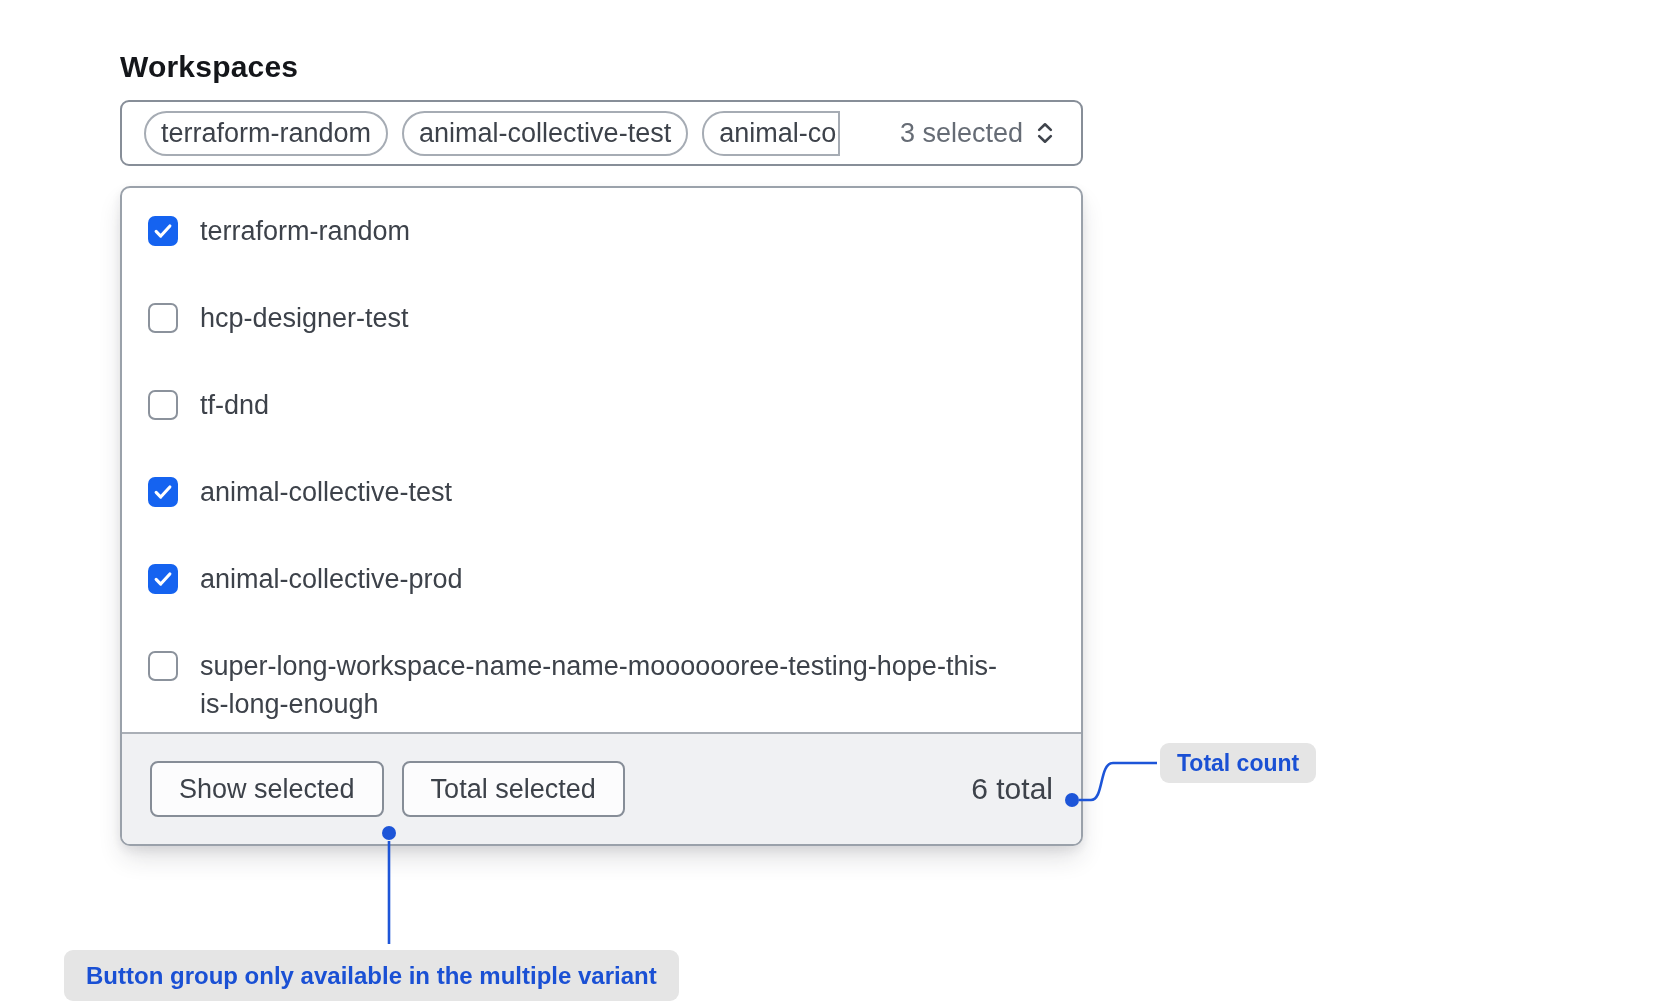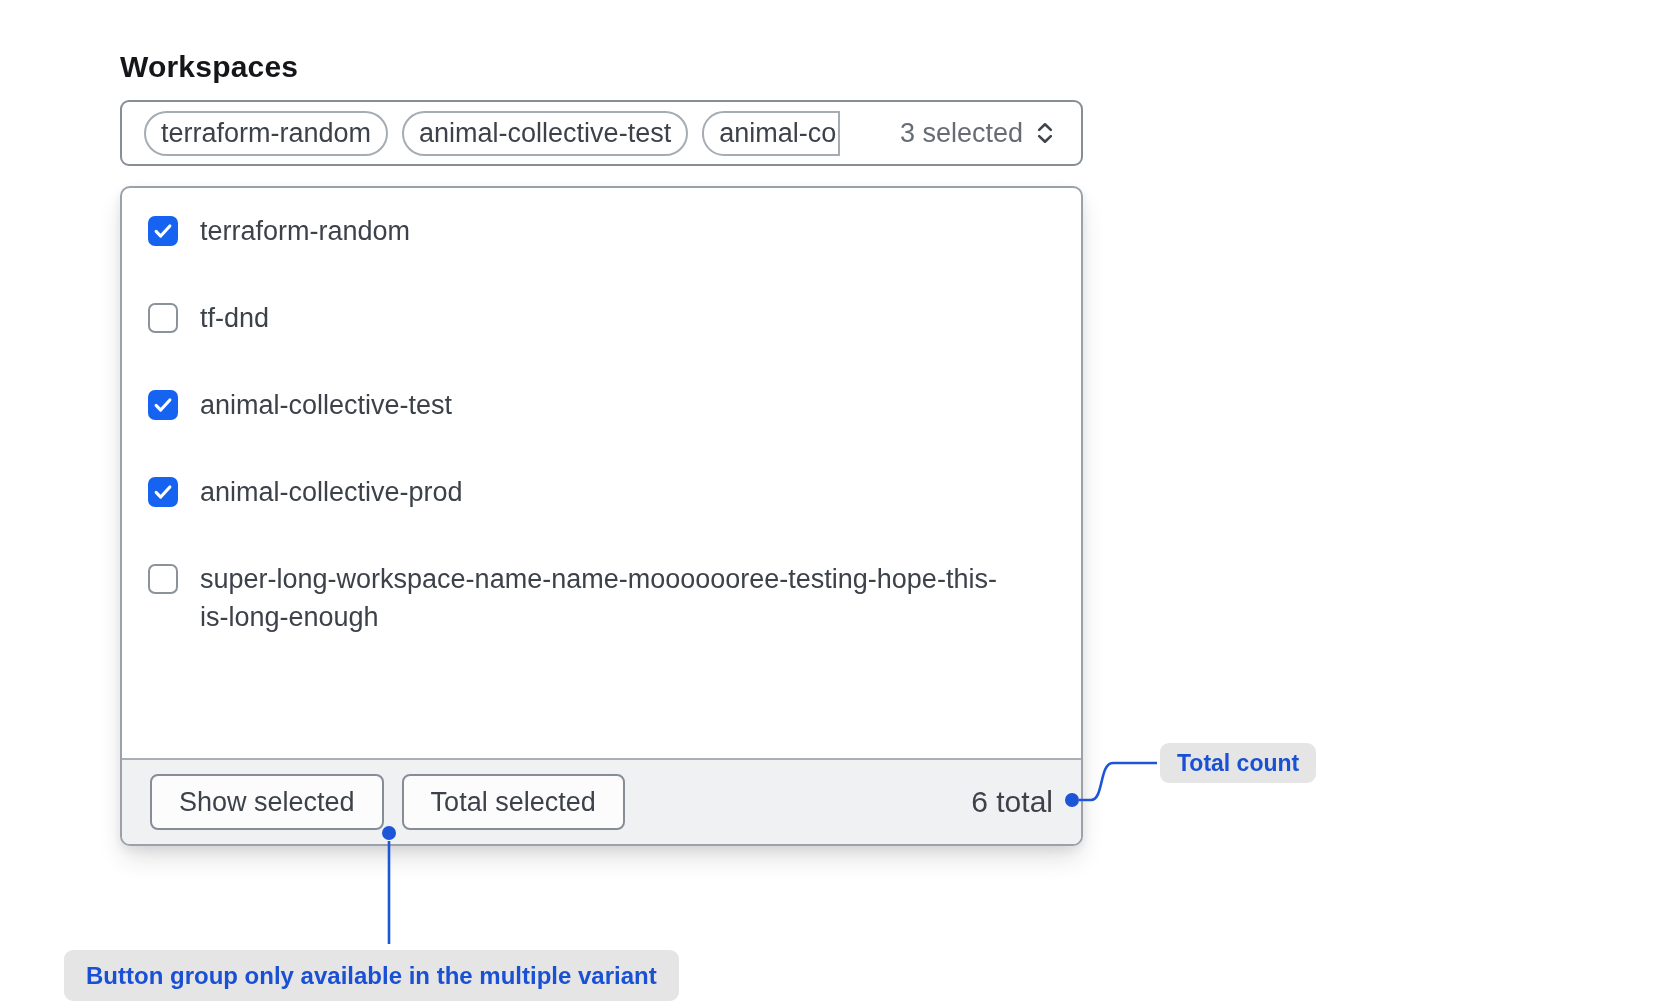--- a/index.html
+++ b/index.html
@@ -41,21 +41,21 @@
     box-sizing:border-box;width:30px;height:30px;margin-top:4px;flex:none;
     border:2px solid #8b929c;border-radius:7px;background:#fff;
     display:flex;align-items:center;justify-content:center;
   }
   .option.checked .checkbox{background:#1563f0;border-color:#1563f0;}
   .checkbox svg{width:22px;height:22px;display:none;}
   .option.checked .checkbox svg{display:block;}
   .option-label{font-size:27px;line-height:38px;color:#3d424a;max-width:800px;overflow-wrap:break-word;}
   
   .listbox-footer{
-    position:absolute;left:0;right:0;bottom:0;height:86px;box-sizing:border-box;
+    position:absolute;left:0;right:0;bottom:0;height:112px;box-sizing:border-box;
     background:#f0f1f3;border-top:2px solid #aaafb6;border-radius:0 0 8px 8px;
     display:flex;align-items:center;padding:0 28px;gap:18px;
   }
   .footer-btn{
     box-sizing:border-box;height:56px;padding:0 27px;background:#fcfcfd;
     border:2px solid #868d97;border-radius:8px;font-family:inherit;
     font-size:27px;color:#3d424a;cursor:pointer;
   }
   .total{margin-left:auto;font-size:30px;color:#3d424a;}
   
@@ -96,20 +96,26 @@
       <svg viewBox="0 0 24 24" fill="none" stroke="#ffffff" stroke-width="3.4" stroke-linecap="round" stroke-linejoin="round">
         <path d="M4.5 12.5 L9.5 17.5 L19.5 6.5"></path>
       </svg>
     </span>
     <span class="option-label">terraform-random</span>
   </div>
         <div class="option">
     <span class="checkbox">
       
     </span>
+    <span class="option-label">hcp-designer-test</span>
+  </div>
+        <div class="option">
+    <span class="checkbox">
+      
+    </span>
     <span class="option-label">tf-dnd</span>
   </div>
         <div class="option checked">
     <span class="checkbox">
       <svg viewBox="0 0 24 24" fill="none" stroke="#ffffff" stroke-width="3.4" stroke-linecap="round" stroke-linejoin="round">
         <path d="M4.5 12.5 L9.5 17.5 L19.5 6.5"></path>
       </svg>
     </span>
     <span class="option-label">animal-collective-test</span>
   </div>

